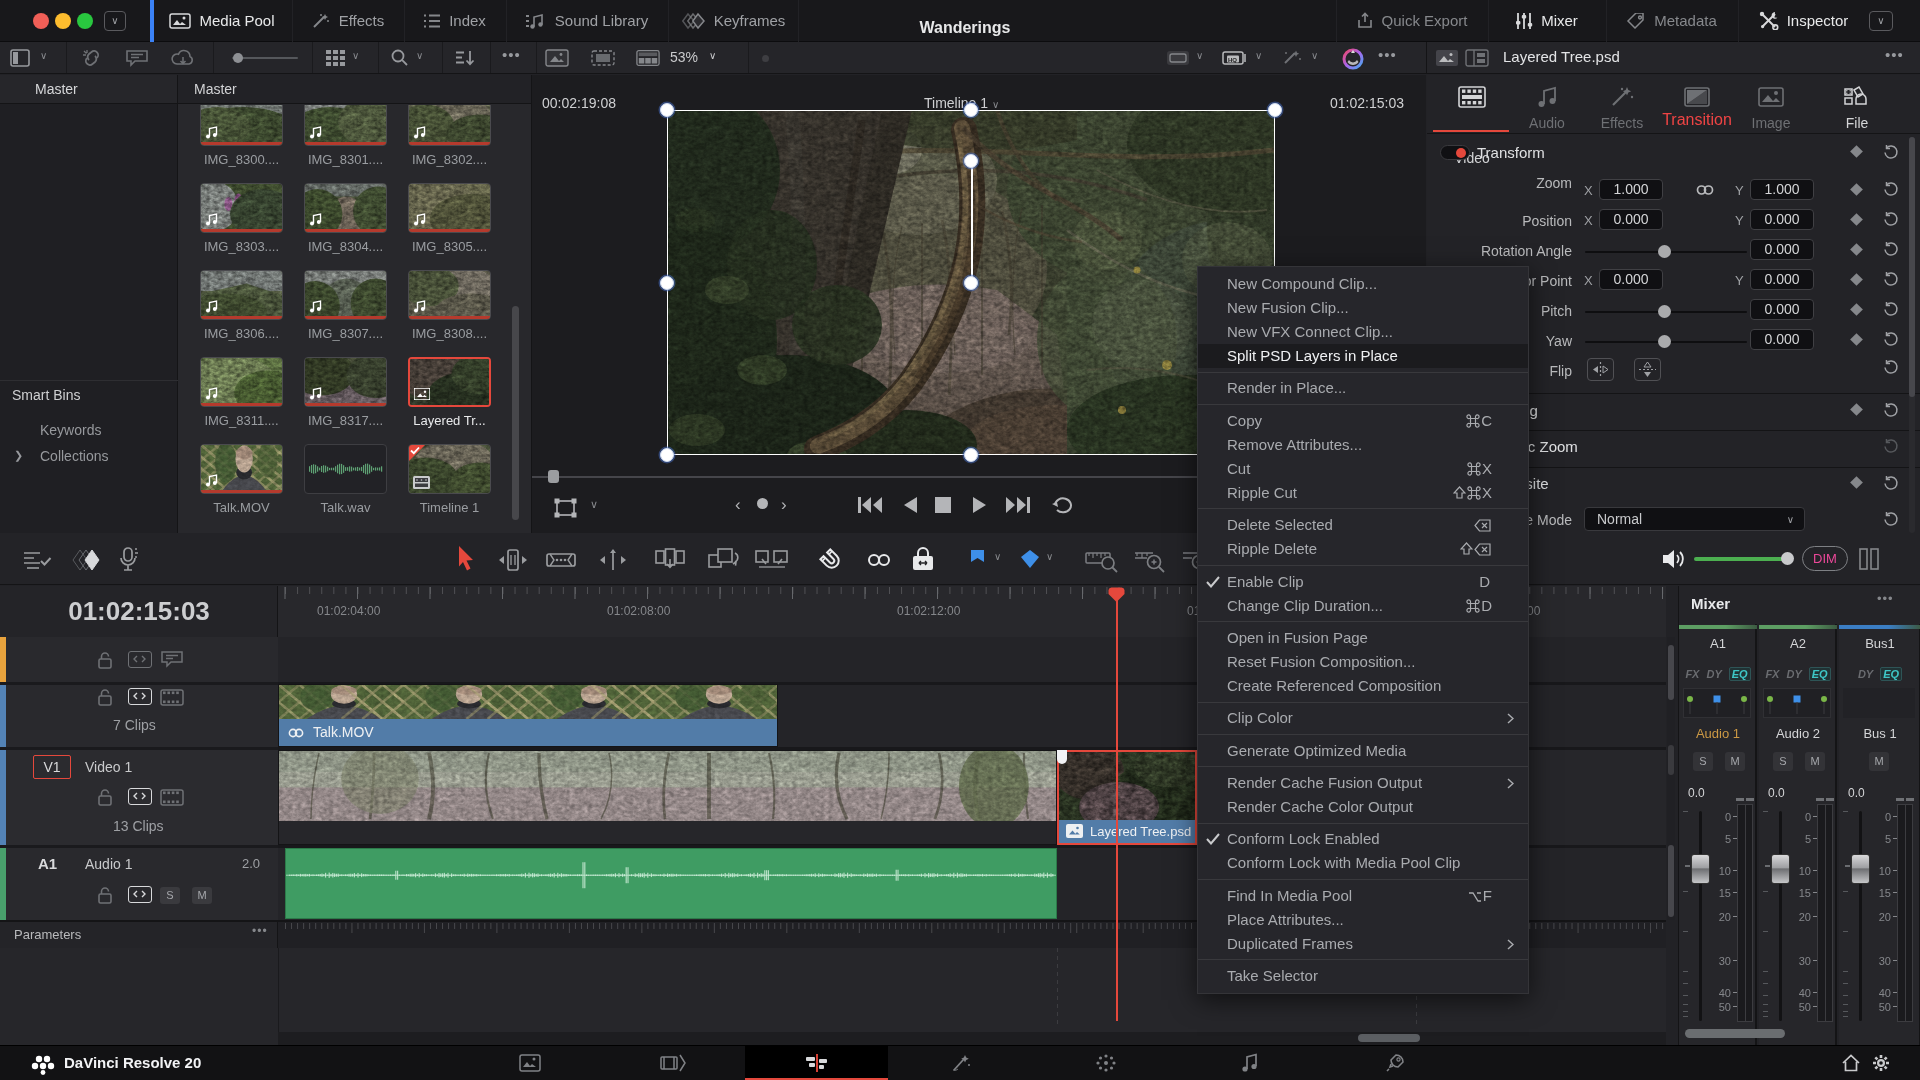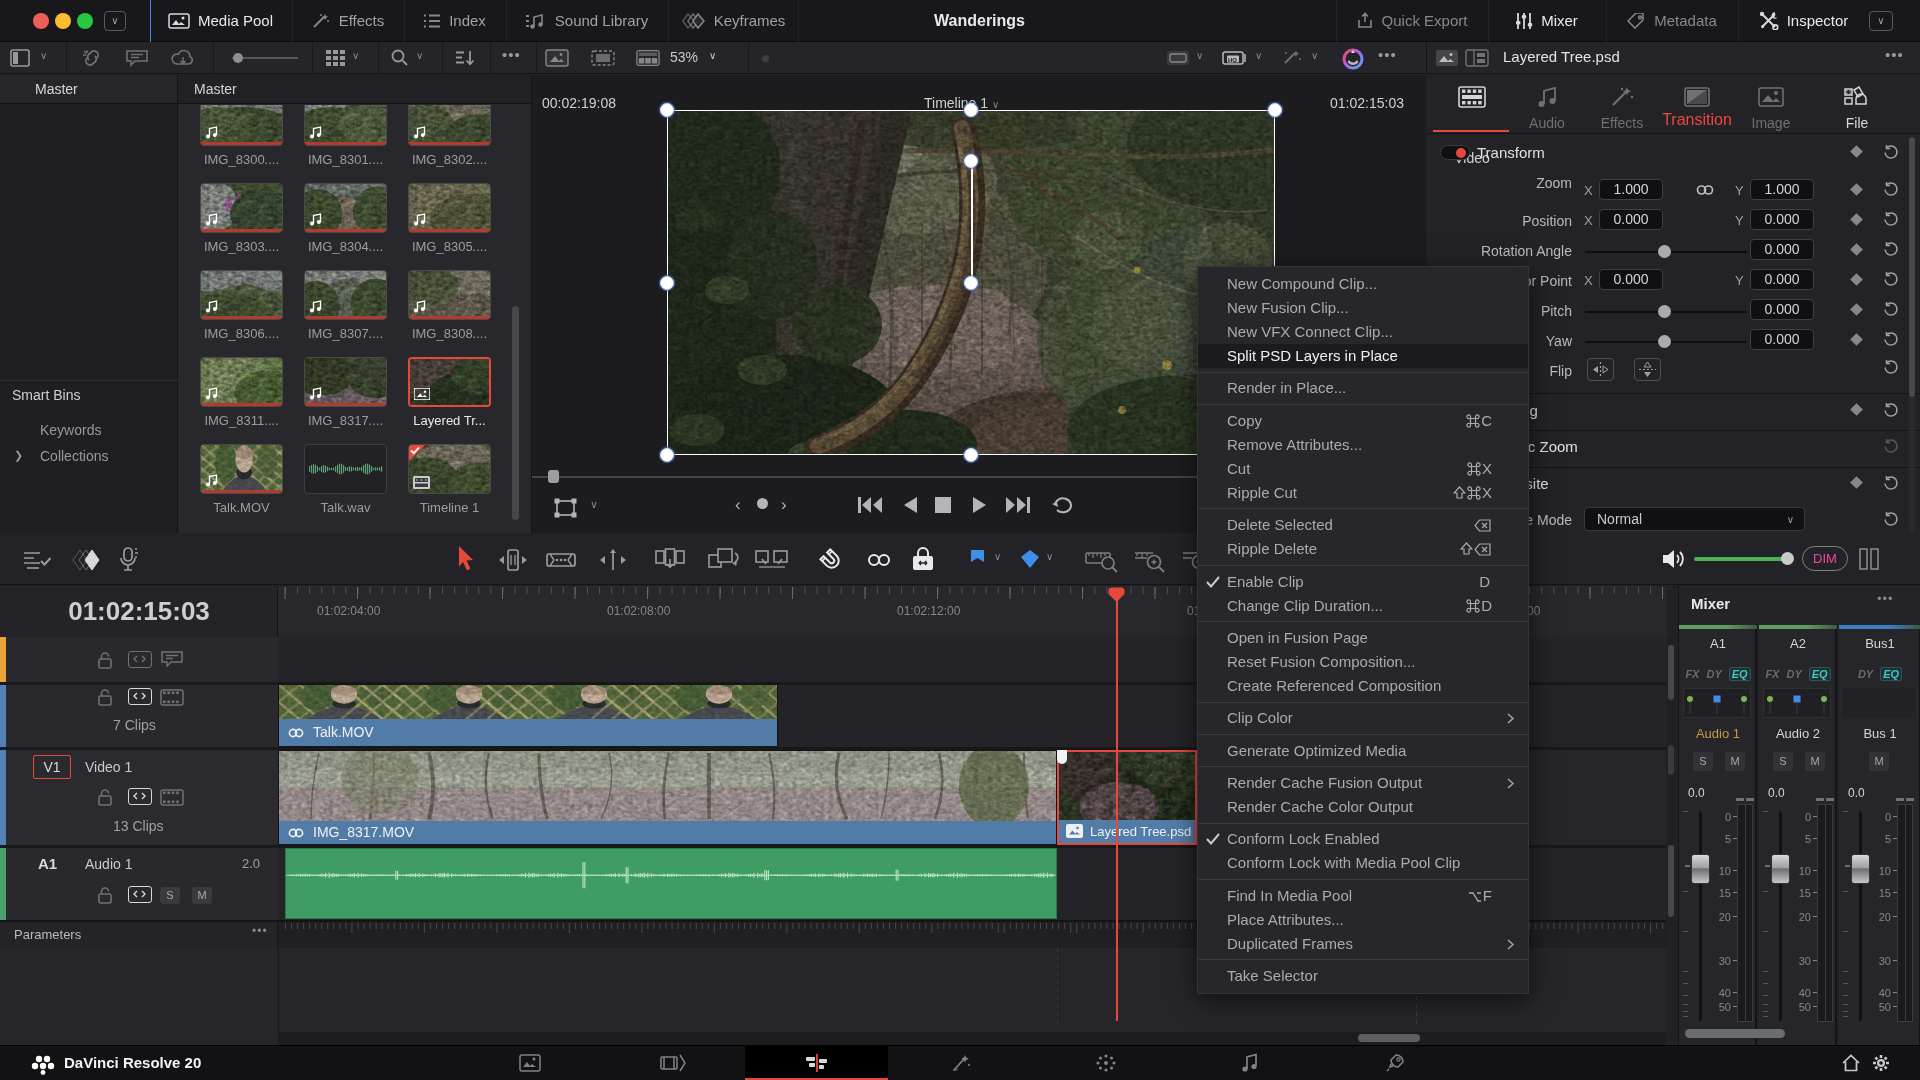--- a/index.html
+++ b/index.html
@@ -1490,26 +1490,20 @@
           <path d="M560 2 q-8 35 8 66" stroke="#5c5a4a" stroke-width="3.3" fill="none" opacity=".65"></path>
           <path d="M610 2 q0 35 -8 66" stroke="#5c5a4a" stroke-width="1.5" fill="none" opacity=".65"></path>
           <path d="M660 2 q8 35 -4 66" stroke="#5c5a4a" stroke-width="2.7" fill="none" opacity=".65"></path>
           <path d="M700 2 q-8 35 0 66" stroke="#5c5a4a" stroke-width="3.9" fill="none" opacity=".65"></path>
           <path d="M745 2 q0 35 4 66" stroke="#5c5a4a" stroke-width="2.1" fill="none" opacity=".65"></path>
           <ellipse cx="714.84" cy="35" rx="34.964999999999996" ry="42" fill="#798660" opacity=".85"></ellipse>
           <ellipse cx="101.01" cy="28" rx="38.85" ry="35" fill="#979c80" opacity=".6"></ellipse>
           <rect width="777" height="70" fill="#eef2e2" filter="url(#fol)" opacity=".3"></rect>
           <rect width="777" height="70" fill="#55553f" filter="url(#fol2)" opacity=".12"></rect>
         </svg>
-        <div class="abs" style="left:0;top:70px;width:777px;height:23px;background:#527ca8;color:#eef0f2;font-size:14px;line-height:23px;"><svg class="abs" style="left:8px;top:4px" width="18" height="16" viewBox="0 0 18 16">
-            <g fill="none" stroke="#eef0f2" stroke-width="1.6">
-              <circle cx="6" cy="8" r="3.6"></circle>
-              <circle cx="12" cy="8" r="3.6"></circle>
-            </g>
-          </svg><span style="margin-left:34px;">IMG_8317.MOV</span></div>
       </div>
       <div class="abs" style="left:1057px;top:113px;width:140px;height:95px;border:2px solid #e5483c;">
         <svg width="136" height="68" viewBox="0 0 136 68" preserveAspectRatio="none" style="display:block">
           <rect width="136" height="68" fill="#4a5a3c"></rect>
           <ellipse cx="30" cy="20" rx="35" ry="28" fill="#5d5248"></ellipse>
           <ellipse cx="100" cy="45" rx="50" ry="35" fill="#3d4c31"></ellipse>
           <ellipse cx="60" cy="55" rx="40" ry="25" fill="#8a7478"></ellipse>
           <ellipse cx="110" cy="15" rx="35" ry="20" fill="#526142"></ellipse>
           <rect width="136" height="68" fill="#cfd8c2" filter="url(#fol)" opacity=".5"></rect>
           <rect width="136" height="68" fill="#26301c" filter="url(#fol2)" opacity=".4"></rect>
@@ -2235,21 +2229,21 @@
             </svg><span style="vertical-align:top;">F</span></span></div>
         <div style="position:relative;height:24px;line-height:24px;background:transparent;color:#a9abaf;font-size:15px;padding-left:29px;">Place Attributes...</div>
         <div style="position:relative;height:24px;line-height:24px;background:transparent;color:#a9abaf;font-size:15px;padding-left:29px;">Duplicated Frames<svg style="position:absolute;right:14px;top:7px" width="7" height="11" viewBox="0 0 7 11">
             <path d="M1 1 L6 5.5 1 10" fill="none" stroke="#a9abaf" stroke-width="1.5"></path>
           </svg></div>
         <div style="height:1px;background:#39393d;margin:3.7px 0;"></div>
         <div style="position:relative;height:24px;line-height:24px;background:transparent;color:#a9abaf;font-size:15px;padding-left:29px;">Take Selector</div>
       </div>
     </div>
 
-<div class="abs" style="left:150px;top:0;width:140px;height:42px;border-left:1px solid #3b82f6;color:#e8e9ea;font-size:15px;line-height:42px;text-align:center;"><svg width="22" height="16" viewBox="0 0 22 16" style="vertical-align:-3px">
+<div class="abs" style="left:150px;top:0;width:140px;height:42px;border-left:4px solid #3b82f6;color:#e8e9ea;font-size:15px;line-height:42px;text-align:center;"><svg width="22" height="16" viewBox="0 0 22 16" style="vertical-align:-3px">
         <rect x="1" y="1" width="20" height="14" rx="2" fill="none" stroke="#d8d9db" stroke-width="1.5"></rect>
         <path d="M4 12 l4-5 3 4 2-2 4 3z" fill="#d8d9db"></path>
         <circle cx="15" cy="5" r="1.5" fill="#d8d9db"></circle>
       </svg><span style="margin-left:8px;">Media Pool</span></div>
     <div class="abs" style="left:292px;top:0;width:110px;height:42px;border-left:1px solid #222226;color:#9fa1a5;font-size:15px;line-height:42px;text-align:center;"><svg width="20" height="18" viewBox="0 0 20 18" style="vertical-align:-4px">
         <path d="M3 15 L13 5" stroke="#85878b" stroke-width="2"></path>
         <path d="M14 2 l1 2 2 1 -2 1 -1 2 -1-2 -2-1 2-1z" fill="#85878b"></path>
         <circle cx="17" cy="9" r="1" fill="#85878b"></circle>
         <circle cx="10" cy="3" r="1" fill="#85878b"></circle>
       </svg><span style="margin-left:8px;">Effects</span></div>
@@ -2268,21 +2262,21 @@
         <circle cx="15.5" cy="12.5" r="2.2" fill="#85878b"></circle>
       </svg><span style="margin-left:8px;">Sound Library</span></div>
     <div class="abs" style="left:668px;top:0;width:130px;height:42px;border-left:1px solid #222226;color:#9fa1a5;font-size:15px;line-height:42px;text-align:center;"><svg width="24" height="18" viewBox="0 0 24 18" style="vertical-align:-4px">
         <g fill="none" stroke="#85878b" stroke-width="1.5">
           <path d="M6 2 L12 9 6 16 0.8 9z" opacity=".55"></path>
           <path d="M11 2 L17 9 11 16 5.8 9z" opacity=".75"></path>
           <path d="M16 2 L22 9 16 16 10.8 9z" fill="#2a2a2e"></path>
         </g>
       </svg><span style="margin-left:8px;">Keyframes</span></div>
     <div class="abs" style="left:798px;top:0;width:1px;height:42px;background:#222226;"></div>
-    <div class="abs" style="left:905px;top:0;width:120px;color:#e8e9ea;font-size:16px;font-weight:bold;line-height:42px;text-align:right;">Wanderings</div>
+    <div class="abs" style="left:905px;top:7px;width:120px;color:#e8e9ea;font-size:16px;font-weight:bold;line-height:42px;text-align:center;">Wanderings</div>
     <div class="abs" style="left:1336px;top:0;width:150px;height:42px;border-left:1px solid #222226;color:#86888c;font-size:15px;line-height:42px;text-align:center;"><svg width="18" height="18" viewBox="0 0 18 18" style="vertical-align:-4px">
         <path d="M3 8v7h12V8" fill="none" stroke="#85878b" stroke-width="1.6"></path>
         <path d="M9 10V2M6 4.5 9 1.5l3 3" fill="none" stroke="#85878b" stroke-width="1.6"></path>
       </svg><span style="margin-left:8px;">Quick Export</span></div>
     <div class="abs" style="left:1488px;top:0;width:116px;height:42px;border-left:1px solid #222226;color:#e8e9ea;font-size:15px;line-height:42px;text-align:center;"><svg width="18" height="18" viewBox="0 0 18 18" style="vertical-align:-4px">
         <g stroke="#d8d9db" stroke-width="1.8">
           <path d="M3 1v16M9 1v16M15 1v16"></path>
         </g>
         <g fill="#d8d9db">
           <rect x="1" y="9" width="4.4" height="3.4" rx="1"></rect>

